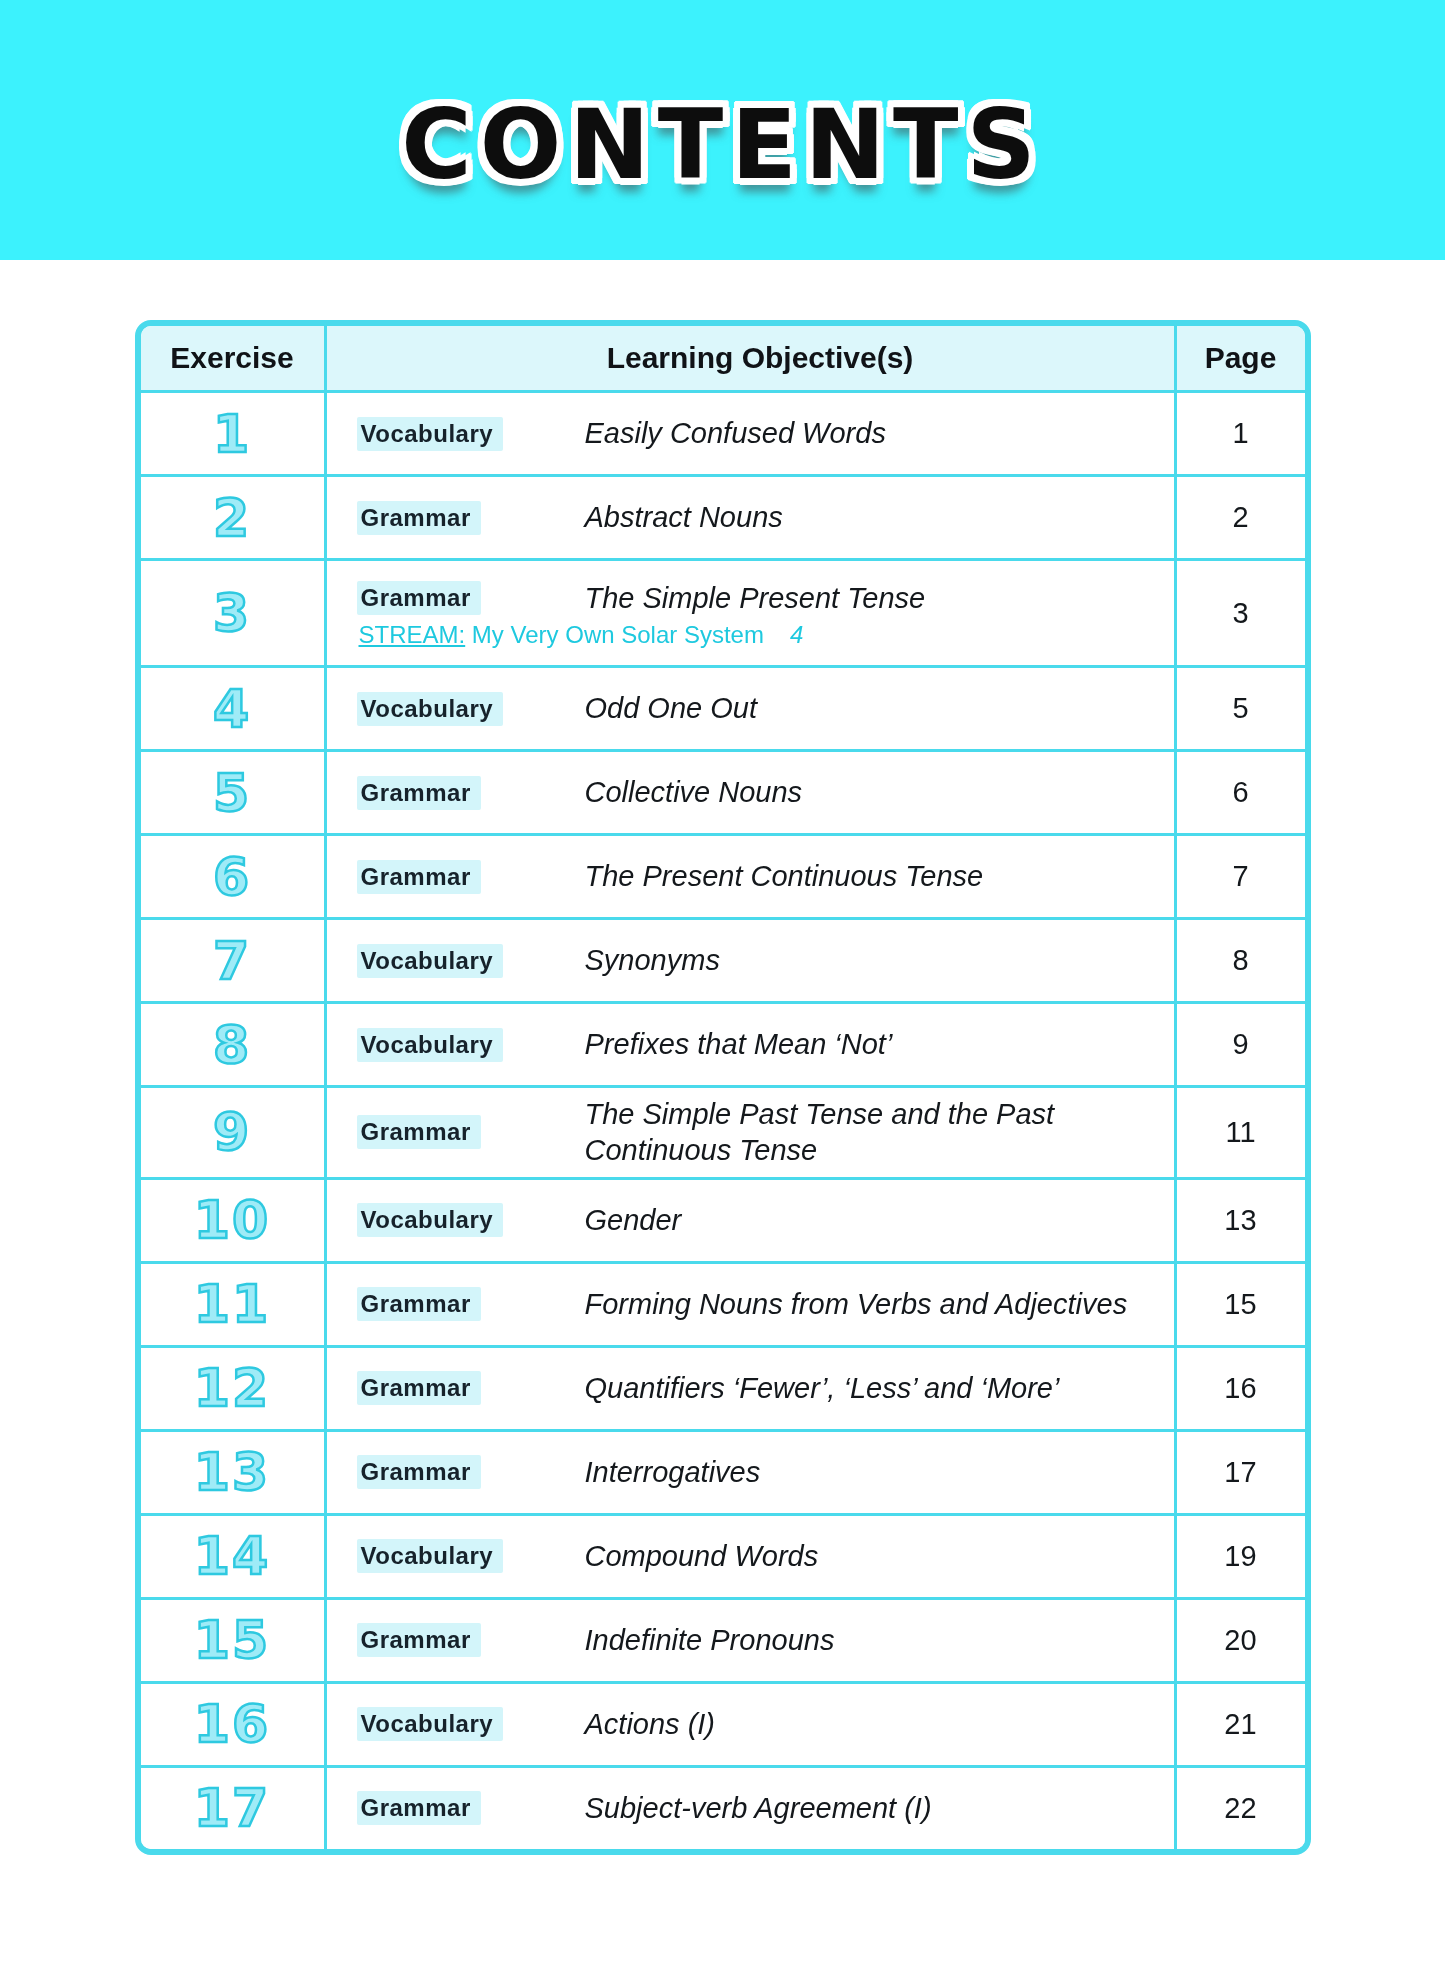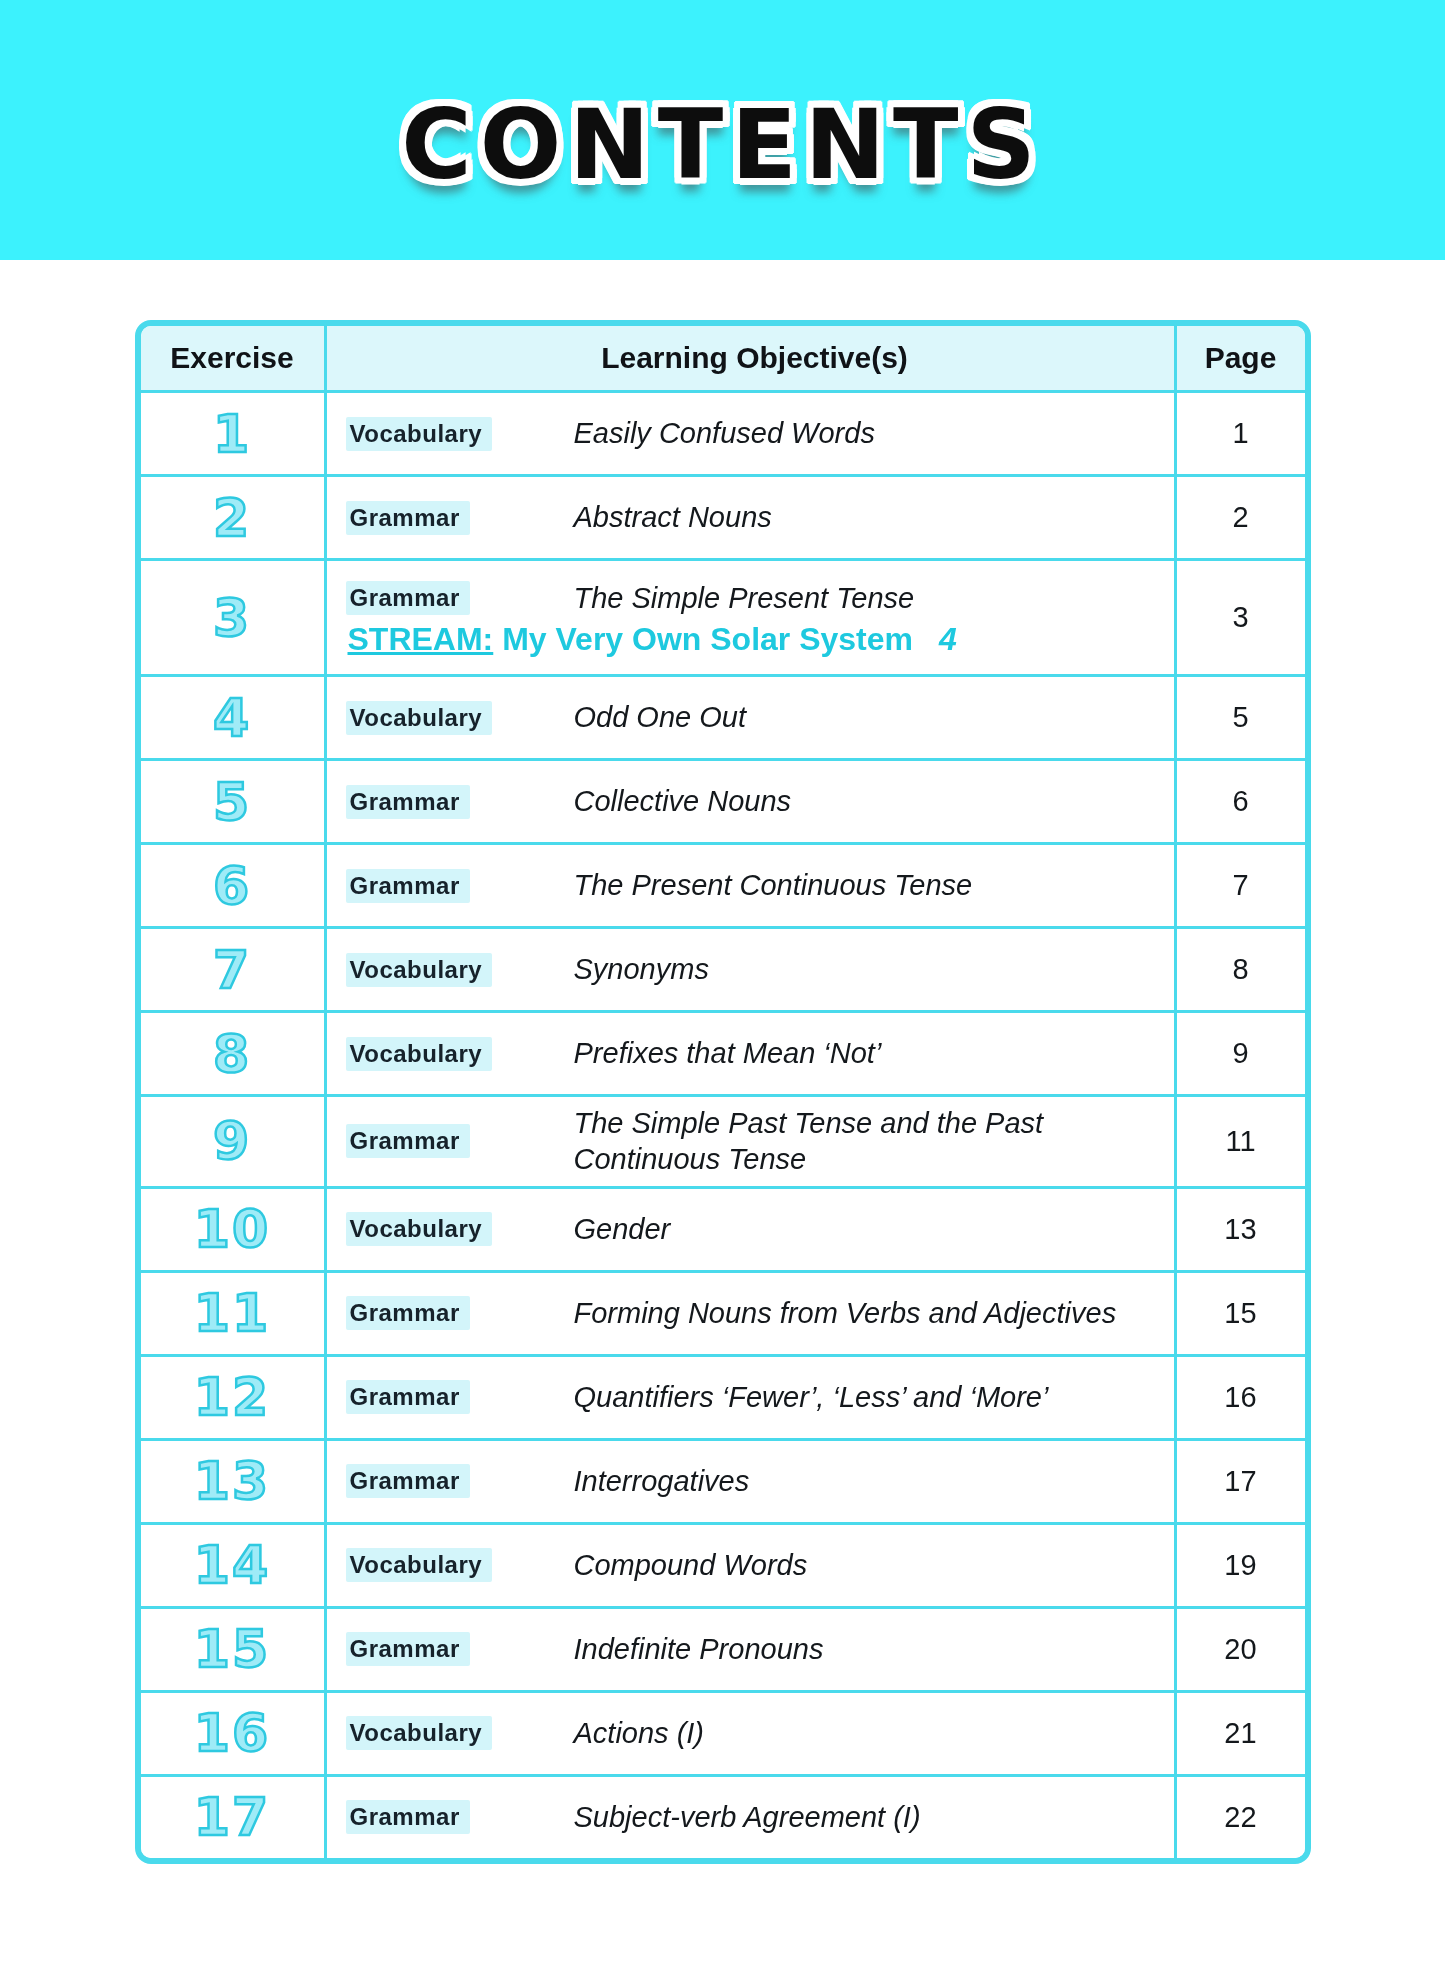--- a/index.html
+++ b/index.html
@@ -62,21 +62,21 @@
     background:#fff;
   }
   .cell{
     display:flex;align-items:center;justify-content:center;
     padding:8px 6px;
   }
   .cell-mid{
     border-left:3px solid var(--border);
     border-right:3px solid var(--border);
     justify-content:flex-start;
-    padding:8px 10px 8px 19px;
+    padding:8px 10px 8px 30px;
     flex-direction:column;
     align-items:stretch;
   }
   .toc-header .cell{font-size:30px;font-weight:bold;color:#101317;}
   .toc-header .cell-mid{align-items:center;justify-content:center;flex-direction:row;}
   .exercise-num{
     font-family:"DejaVu Sans","Liberation Sans",sans-serif;
     font-size:52px;
     font-weight:bold;
     color:var(--num-fill);
@@ -101,22 +101,22 @@
     letter-spacing:.5px;
   }
   .objective{
     font-size:29px;
     color:#14181c;
     line-height:1.25;
     padding-right:6px;
     font-style:italic;
   }
   .stream-note{
-    font-size:32px;
-    font-weight:bold;
+    font-size:24px;
+    font-weight:normal;
     color:var(--stream);
     padding:0 0 8px 2px;
     margin-top:-6px;
   }
   .stream-label{text-decoration:underline;}
   .stream-page{font-style:italic;margin-left:26px;}
   .page-num{
     font-size:29px;
     color:#14181c;
   }

